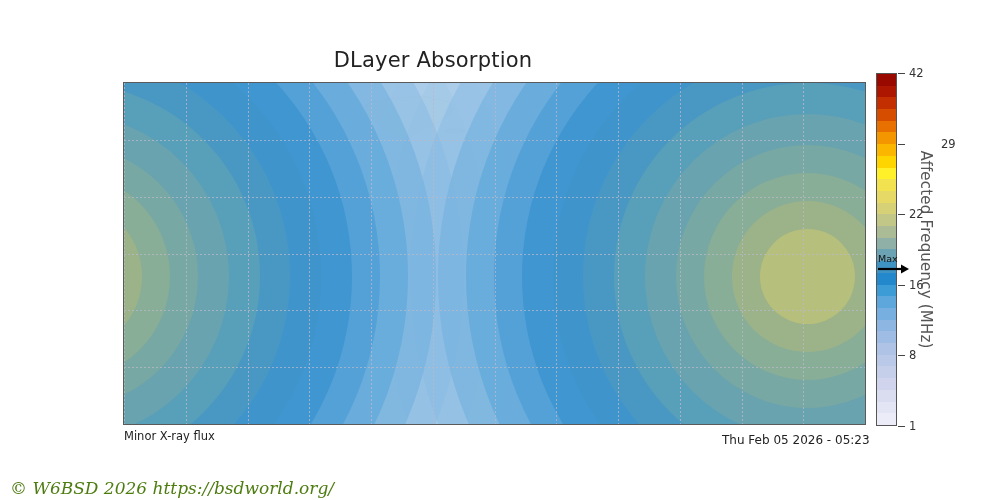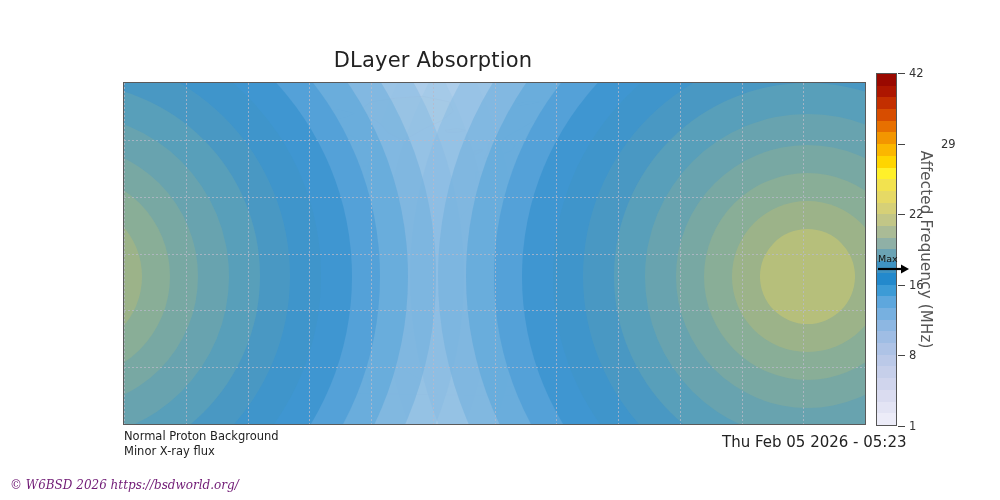--- a/index.html
+++ b/index.html
@@ -48,22 +48,22 @@
     transform-origin:0 0;transform:rotate(90deg) translateY(-100%);
     text-align:center;font-size:15px;color:#555;letter-spacing:.2px;
   }
   #maxmark{position:absolute;left:877px;width:50px;height:26px;}
   #maxmark .mlabel{font-size:9.5px;color:#111;line-height:10px;
                    padding-left:1px;font-family:"DejaVu Sans",sans-serif;}
   #maxmark svg{display:block;margin-top:0;}
 
   
   #notes{position:absolute;left:124px;top:429px;font-size:11.5px;color:#222;line-height:15px;}
-  #stamp{position:absolute;left:722px;top:433px;font-size:15px;color:#222;}
-  #footer{position:absolute;left:10px;top:478px;font-size:12px;color:#701a75;
+  #stamp{position:absolute;left:722px;top:433px;font-size:12px;color:#222;}
+  #footer{position:absolute;left:10px;top:478px;font-size:17px;color:#4d7c0f;
           font-style:italic;font-family:"DejaVu Serif","Liberation Serif",serif;}
 </style>
 </head>
 <body>
 
 <div id="stage">
 
   <div id="title">DLayer Absorption</div>
 
   <div id="map-frame">
@@ -214,21 +214,20 @@
       <div class="ctick" style="top: 141.2px;"></div>
       <div class="ctlabel" style="top: 141.2px;">22</div>
       <div class="ctick" style="top: 70.6px;"></div>
       <div class="ctlabel" style="top: 70.6px; margin-left: 32px;">29</div>
       <div class="ctick" style="top: 0px;"></div>
       <div class="ctlabel" style="top: 0px;">42</div>
     </div>
   <div id="cbar-axis-label">Affected Frequency (MHz)</div>
 
   <div id="notes">
-    <div>Normal Proton Background</div>
     <div>Minor X-ray flux</div>
   </div>
 
   <div id="stamp">Thu Feb 05 2026 - 05:23</div>
   <div id="footer">© W6BSD 2026 https://bsdworld.org/</div>
 <div id="maxmark" style="top: 253.671px;">
       <div class="mlabel">Max</div>
       <svg width="32" height="10">
         <line x1="1" y1="5" x2="24" y2="5" stroke="#000" stroke-width="2.2"></line>
         <polygon points="24,0.5 32,5 24,9.5" fill="#000"></polygon>

